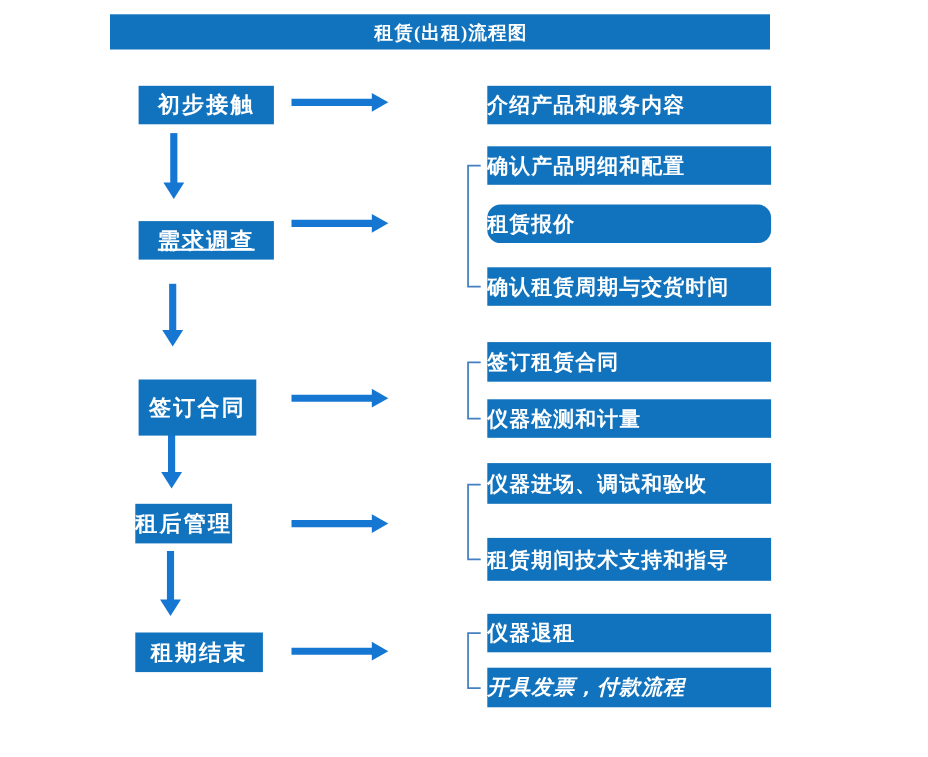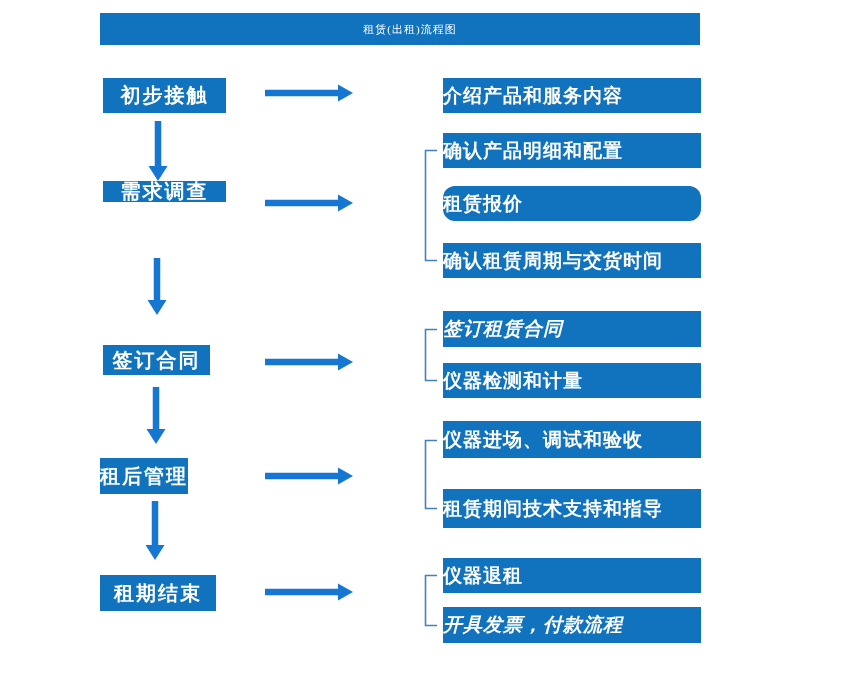--- a/index.html
+++ b/index.html
@@ -14,47 +14,47 @@
   body{font-family:"Liberation Serif","DejaVu Serif",serif;}
   .canvas{
     position:relative;
     width:844px;height:688px;
     background:var(--bg);
     overflow:hidden;
   }
   .title-banner{
     position:absolute;left:100px;top:13px;width:600px;height:32px;
     background:var(--box);color:var(--txt);
-    font-size:11px;font-weight:normal;letter-spacing:1px;
+    font-size:17px;font-weight:bold;letter-spacing:1px;
     display:flex;align-items:center;justify-content:center;padding-left:20px;
   }
   .lbox{
     position:absolute;
     background:var(--box);color:var(--txt);
     font-size:20px;font-weight:bold;letter-spacing:2px;
-    display:flex;align-items:center;justify-content:center;
+    display:flex;align-items:center;justify-content:center;margin-left:23px;
   }
   .rbox{
     position:absolute;left:443px;width:258px;
     background:var(--box);color:var(--txt);
     font-size:19px;font-weight:bold;letter-spacing:1px;
     display:flex;align-items:center;
     padding-left:0;
   }
   #b1{left:103px;top:78px;width:123px;height:35px;}
-  #b2{left:103px;top:181px;width:123px;height:21px;}
-  #b3{left:103px;top:345px;width:107px;height:30px;}
+  #b2{left:103px;top:201px;width:123px;height:35px;text-decoration:underline;}
+  #b3{left:103px;top:345px;width:107px;height:51px;}
   #b4{left:100px;top:458px;width:88px;height:36px;}
   #b5{left:100px;top:575px;width:116px;height:36px;}
 
   #r1{top:78px;height:35px;}
   #r2{top:133px;height:35px;}
   #r3{top:186px;height:35px;border-radius:12px;}
   #r4{top:243px;height:35px;}
-  #r5{top:311px;height:36px;font-style:italic;}
+  #r5{top:311px;height:36px;}
   #r6{top:363px;height:35px;}
   #r7{top:421px;height:37px;}
   #r8{top:489px;height:39px;}
   #r9{top:558px;height:35px;}
   #r10{top:607px;height:36px;font-style:italic;}
 
   svg.connectors{
     position:absolute;left:0;top:0;width:844px;height:688px;
     pointer-events:none;
   }

